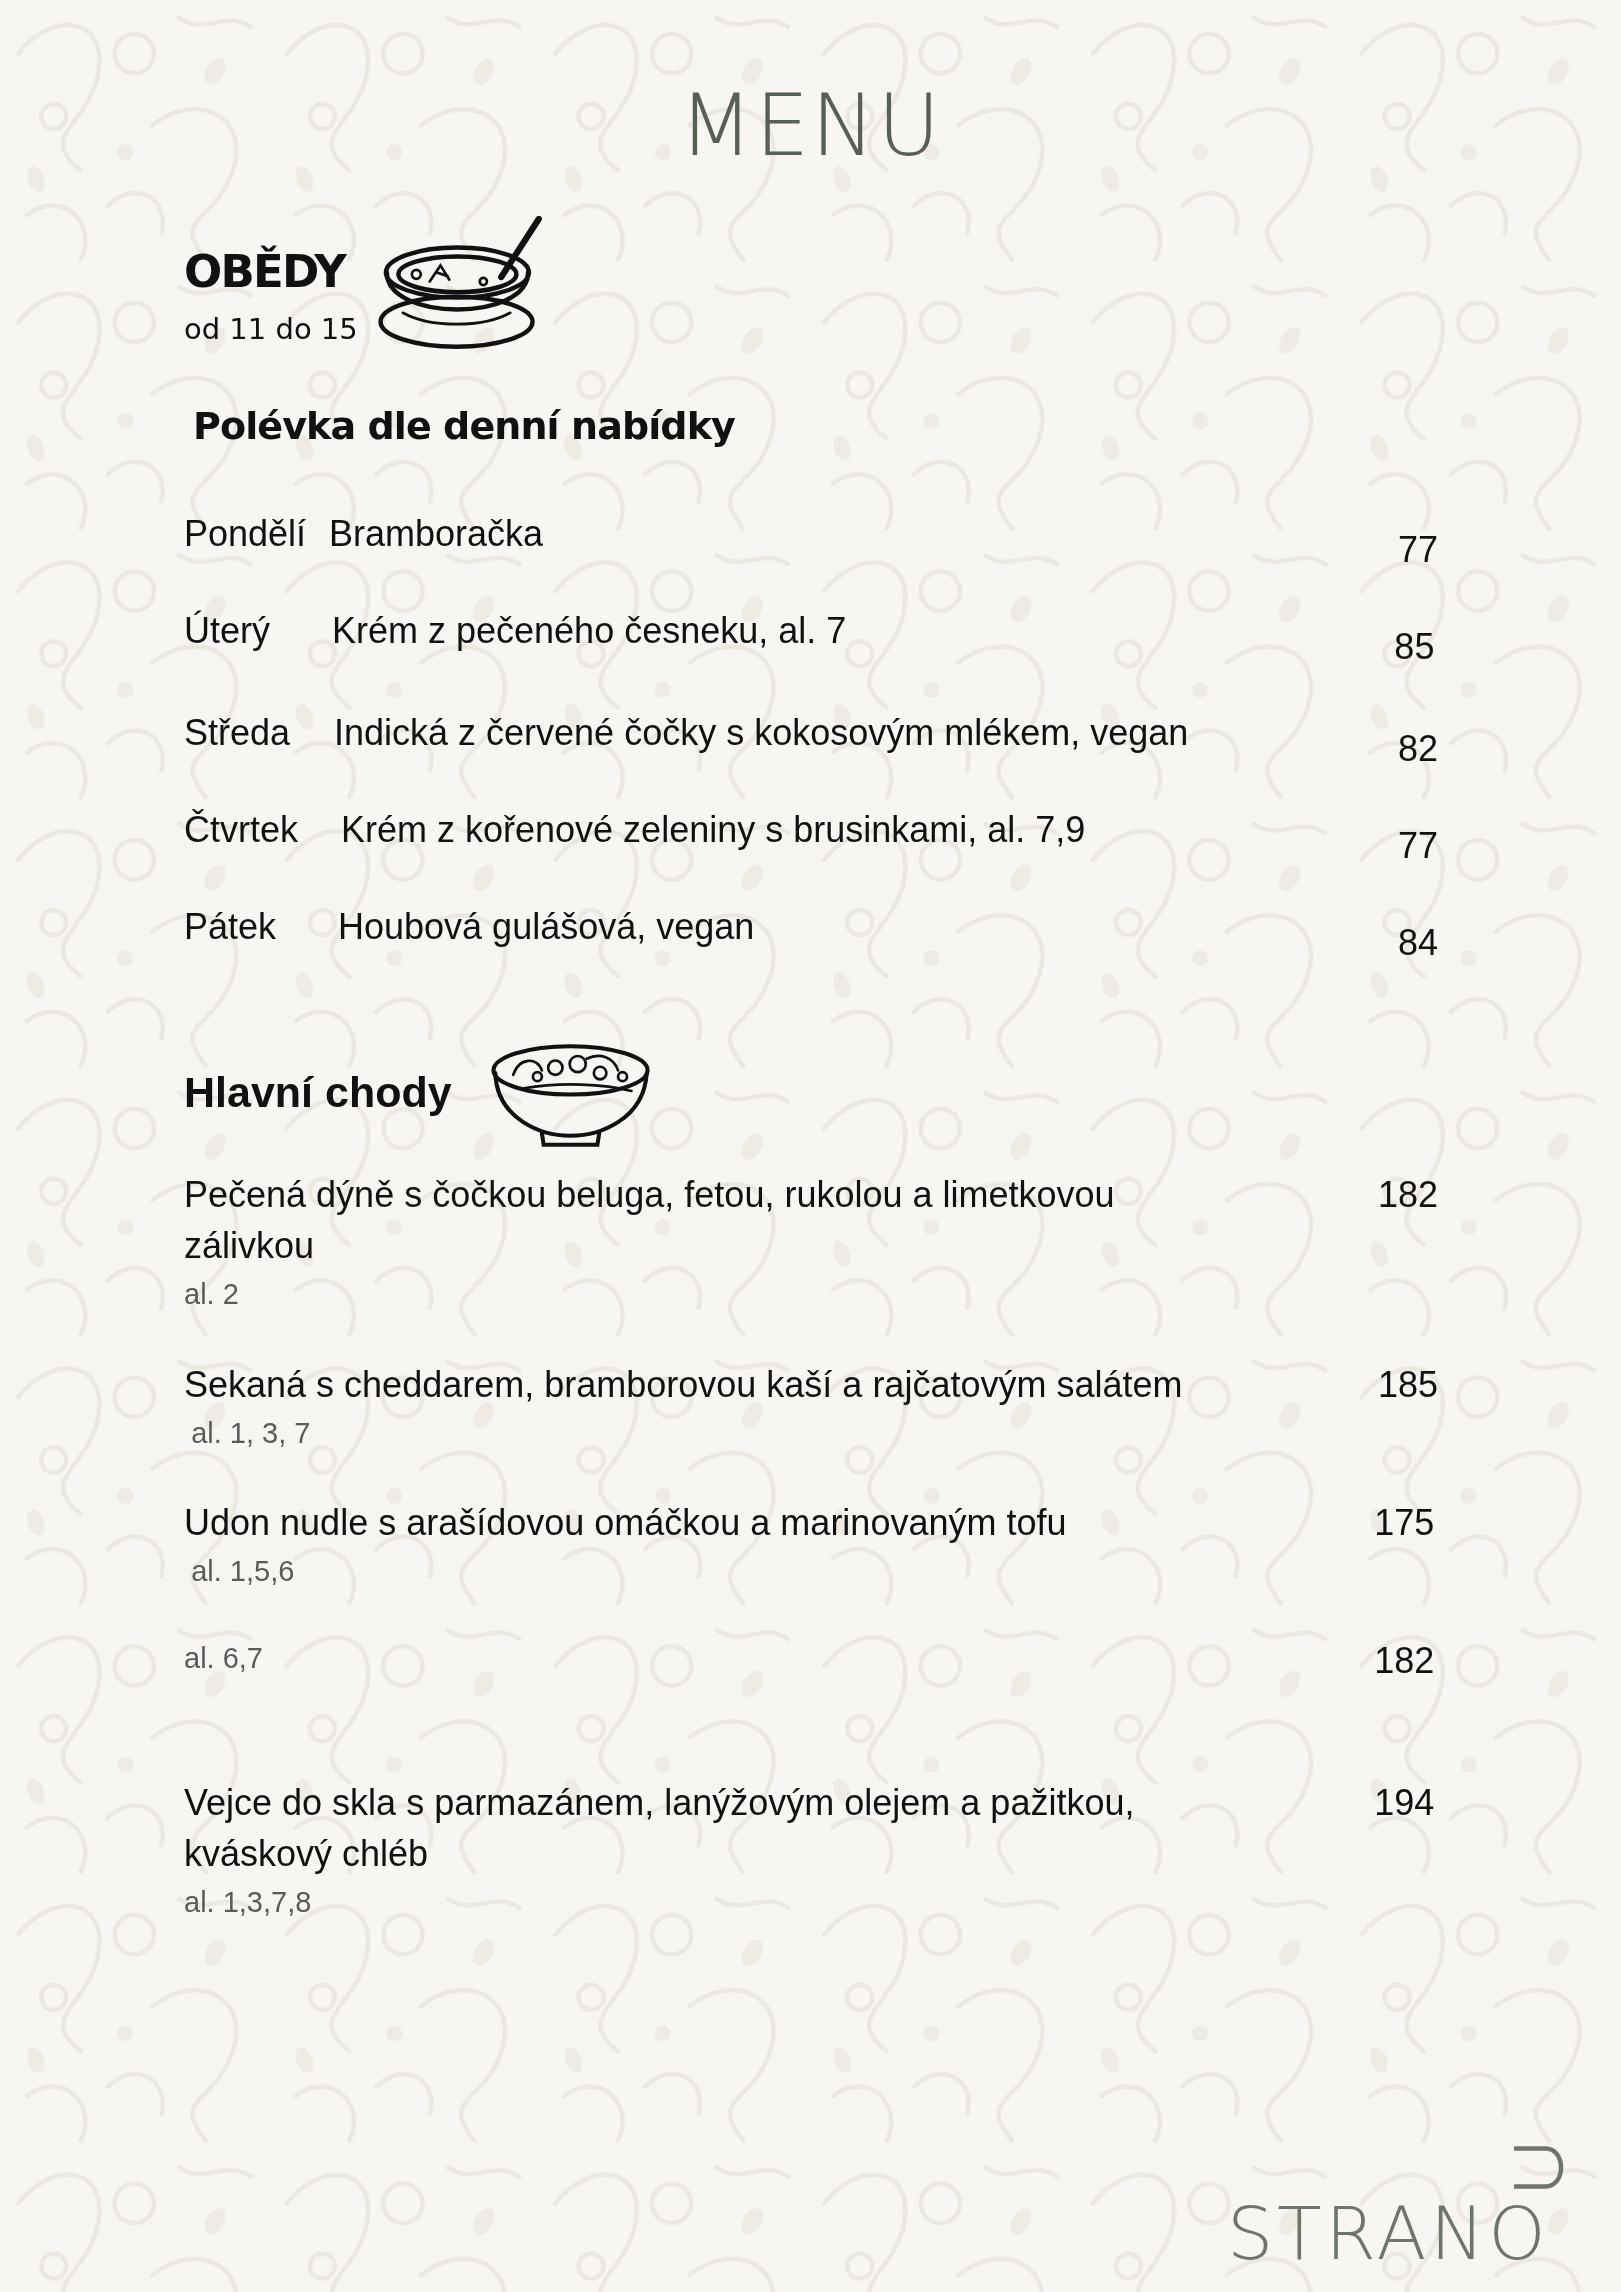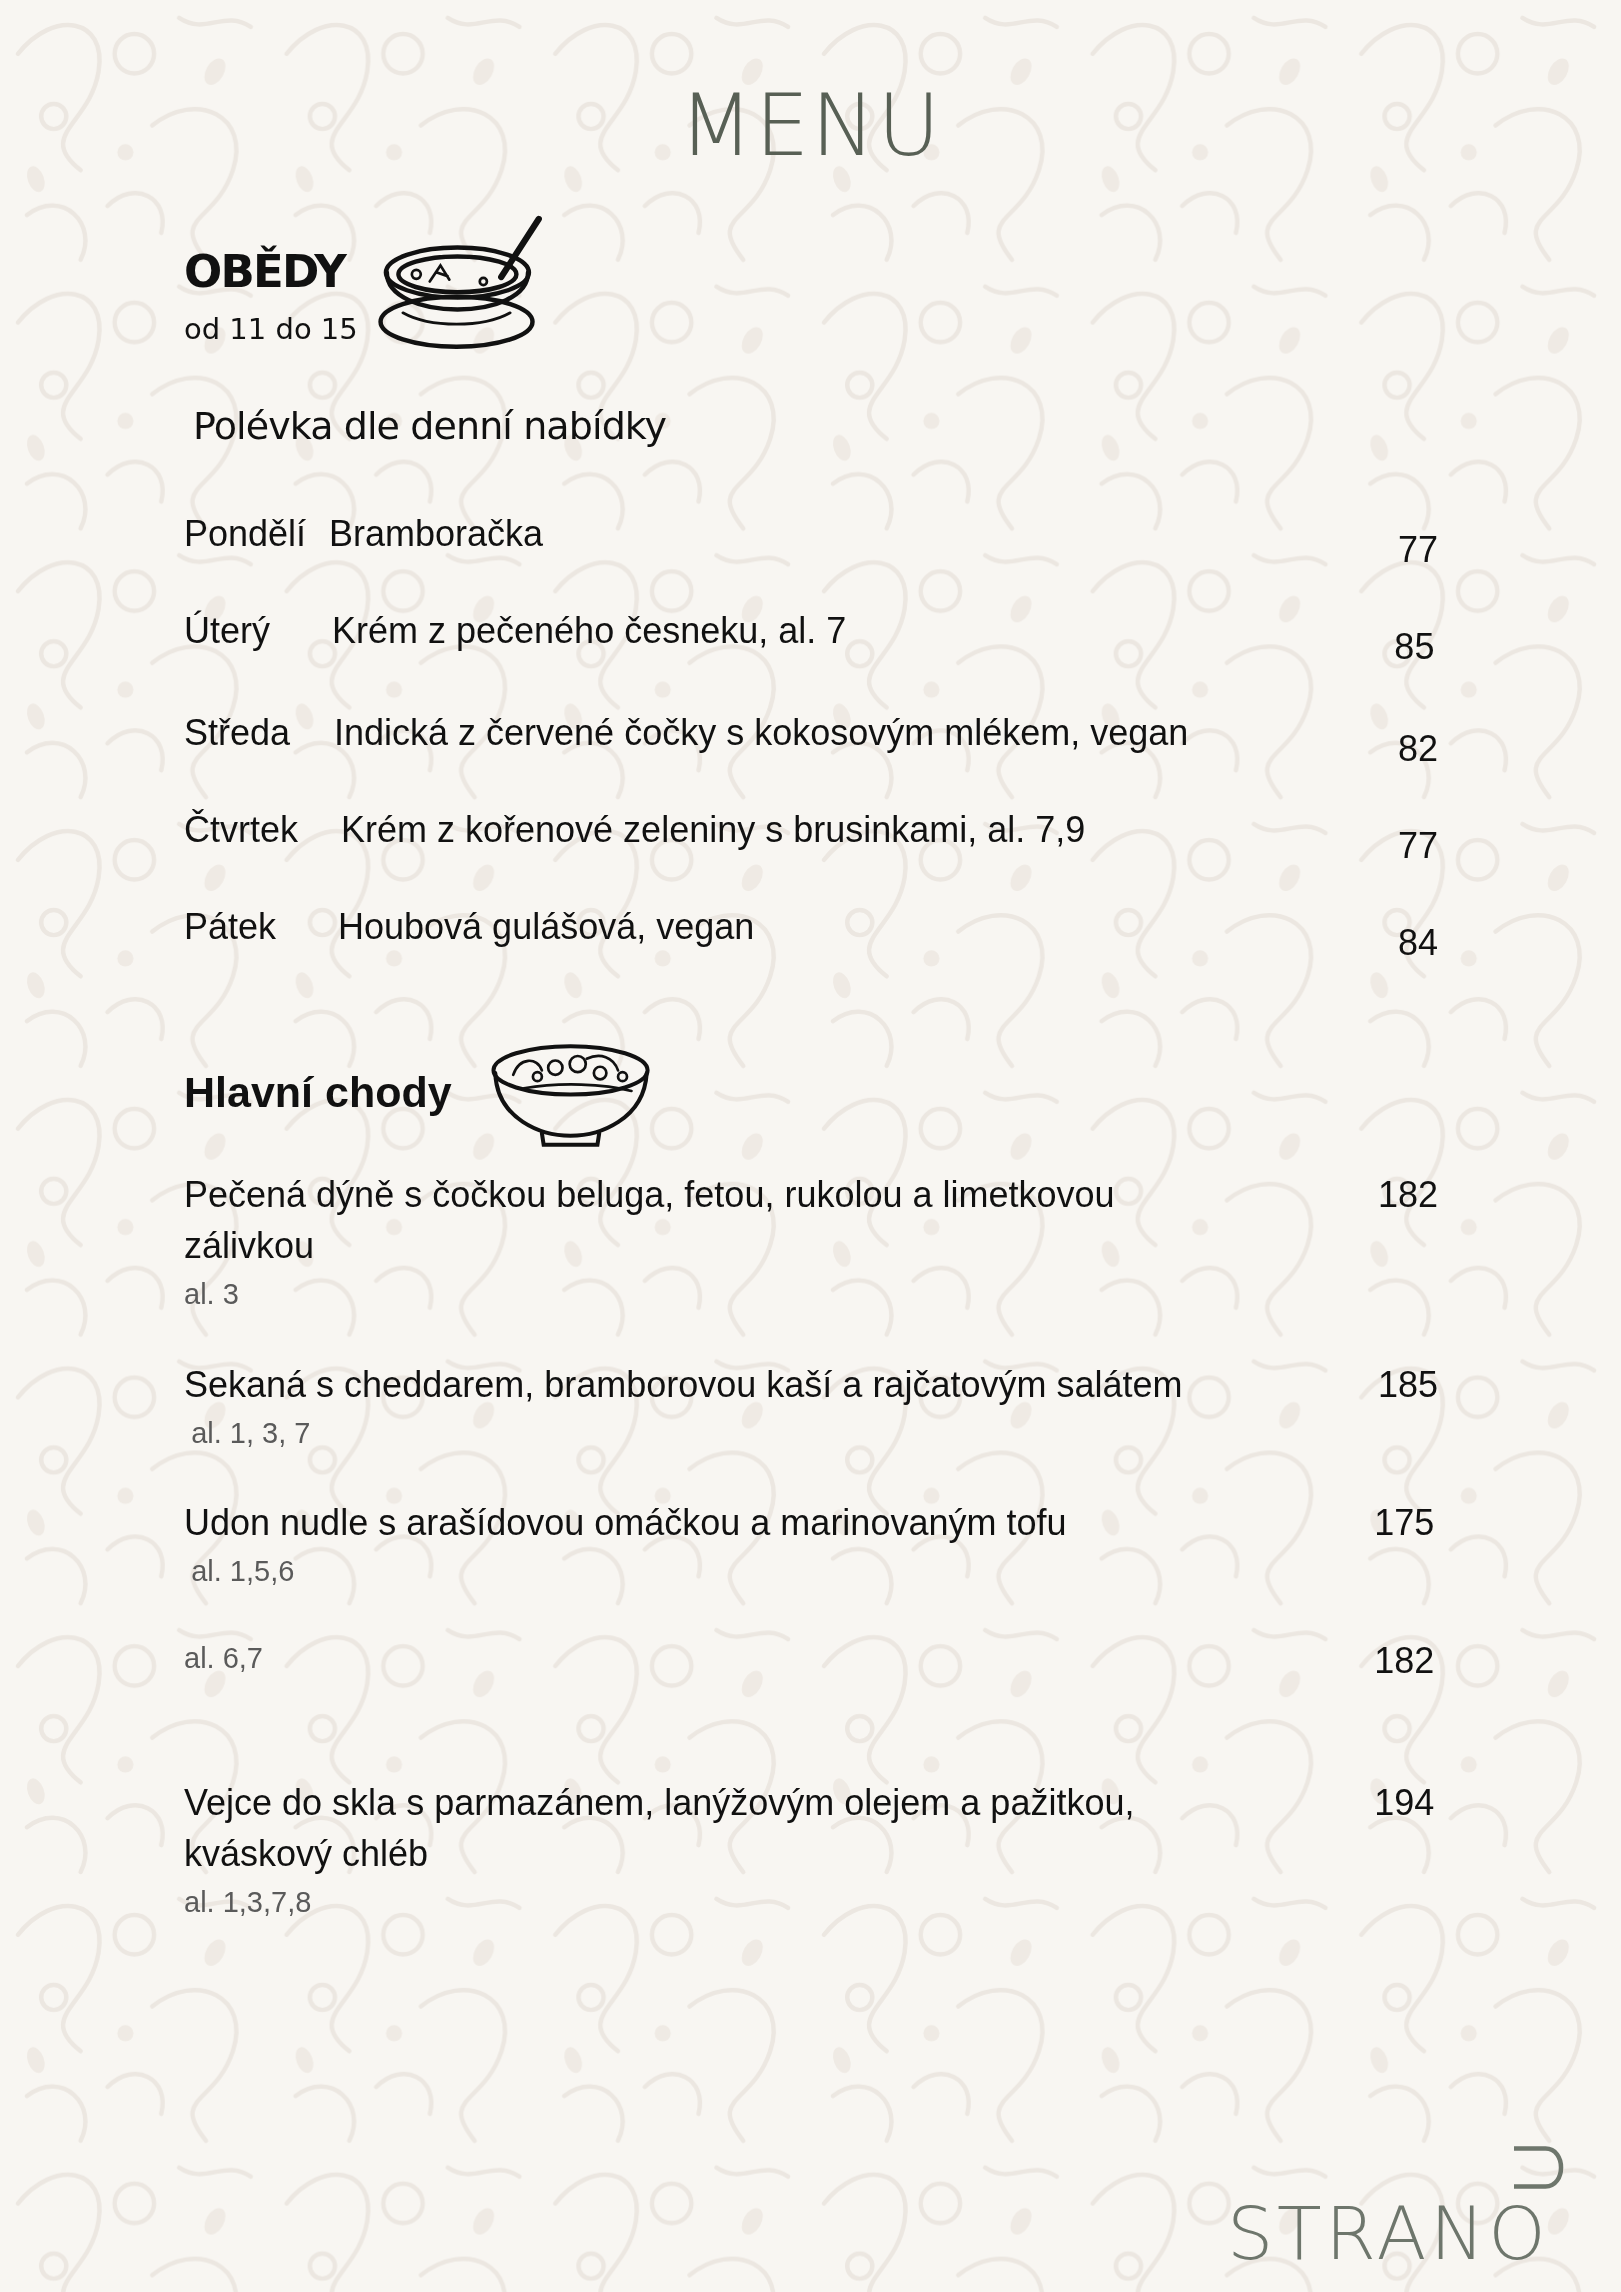--- a/index.html
+++ b/index.html
@@ -24,21 +24,21 @@
       font-size: 45px; letter-spacing: -1.8px; line-height: 1;
     }
     .lunch-hours {
       position: absolute; left: 184px; top: 315px;
       font-family: "DejaVu Sans", sans-serif; font-size: 29px; line-height: 1;
     }
     .soup-icon { position: absolute; left: 376px; top: 210px; width: 170px; height: 143px; }
 
     .soup-heading {
       position: absolute; left: 193px; top: 407px;
-      font-family: "DejaVu Sans", sans-serif; font-weight: normal;
+      font-family: "DejaVu Sans", sans-serif; font-weight: bold;
       font-size: 38px; letter-spacing: -0.9px; line-height: 1;
     }
 
     .row { position: absolute; left: 184px; width: 1254px; font-size: 36px; line-height: 1; }
     .row .day { position: absolute; left: 0; top: 0; }
     .row .dish { position: absolute; top: 0; }
     .row .price { position: absolute; right: 0; top: 0; text-align: right; margin-top: 16px; }
 
     .main-heading {
       position: absolute; left: 184px; top: 1071px;
@@ -150,21 +150,21 @@
         <circle cx="125" cy="38" r="7"></circle>
         <circle cx="55" cy="42" r="5"></circle>
         <circle cx="150" cy="42" r="5"></circle>
       </g>
     </g>
   </svg>
 
   <div class="item" style="top:1169px;">
     <div class="name">Pečená dýně s čočkou beluga, fetou, rukolou a limetkovou zálivkou</div>
     <div class="price">182</div>
-    <div class="allergens">al. 3</div>
+    <div class="allergens">al. 2</div>
   </div>
 
   <div class="item" style="top:1359px;">
     <div class="name">Sekaná s cheddarem, bramborovou kaší  a rajčatovým salátem</div>
     <div class="price">185</div>
     <div class="allergens" style="margin-left:7.2px;">al. 1, 3, 7</div>
   </div>
 
   <div class="item" style="top:1497px;">
     <div class="name">Udon nudle s arašídovou omáčkou a marinovaným tofu</div>

